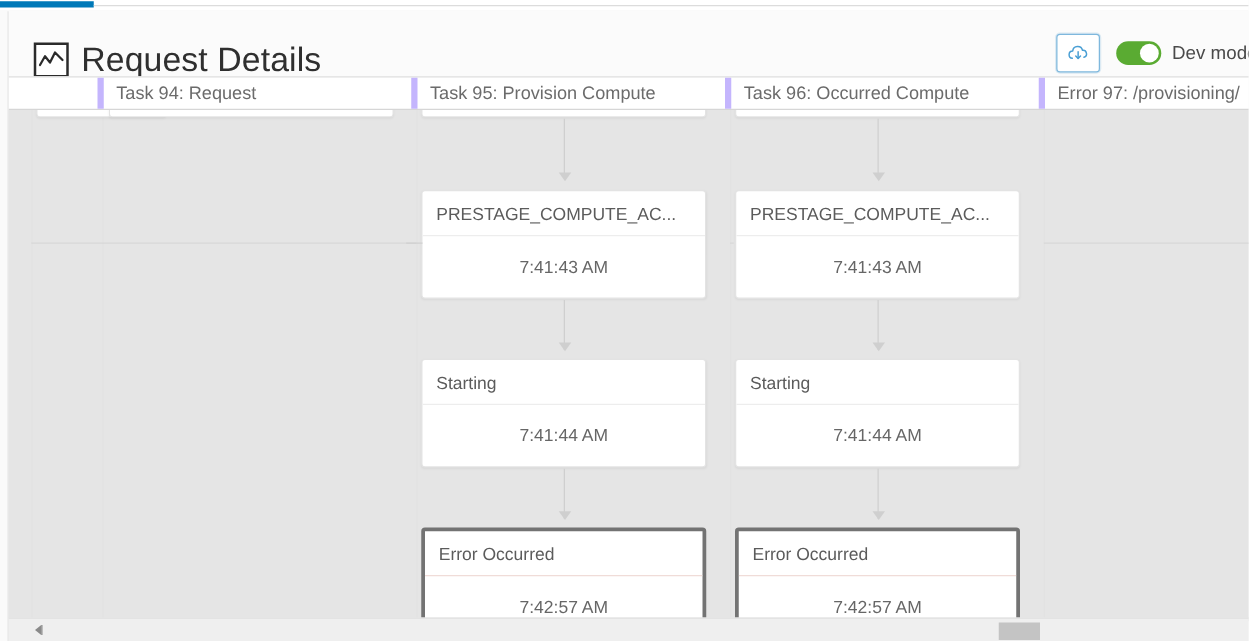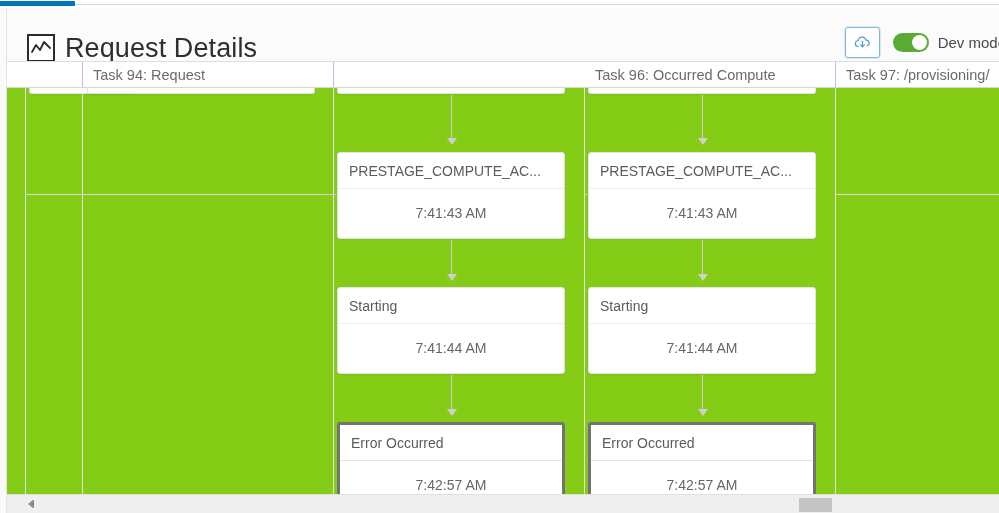--- a/index.html
+++ b/index.html
@@ -140,32 +140,32 @@
     border-bottom: 1px solid #d6d6d6;
     overflow: hidden;
   }
   .grid-head .hcell {
     position: absolute;
     top: 0; height: 26px;
     line-height: 26px;
     font-size: 14.5px;
     color: #6b6b6b;
     padding-left: 10px;
-    border-right: 1px solid #c4b5fd;
+    border-right: 5px solid #c4b5fd;
     white-space: nowrap;
     overflow: hidden;
   }
 
   
   .grid-body {
     position: absolute;
     left: 0; top: 79px;
     width: 993px;
     height: 409px;
-    background: #84cc16;
+    background: #e5e5e5;
     overflow: hidden;
   }
   .colsep {
     position: absolute;
     top: 0;
     width: 1px;
     height: 409px;
     background: #e2e2e2;
   }
   .rowsep {
@@ -310,22 +310,23 @@
             <span class="knob"></span>
           </div>
           <span class="toggle-label">Dev mode</span>
         </div>
       </div>
     </div>
 
     <div class="grid-head">
       <div class="hcell" style="left:18px;width:58px;"></div>
       <div class="hcell" style="left:76px;width:251px;">Task 94: Request</div>
+      <div class="hcell" style="left:327px;width:251px;">Task 95: Provision Compute</div>
       <div class="hcell" style="left:578px;width:251px;">Task 96: Occurred Compute</div>
-      <div class="hcell" style="left:829px;width:164px;border-right:none;">Task 97: /provisioning/</div>
+      <div class="hcell" style="left:829px;width:164px;border-right:none;">Error 97: /provisioning/</div>
     </div>
 
     <div class="grid-body">
 
       <div class="colsep" style="left:18px;"></div>
       <div class="colsep" style="left:75px;"></div>
       <div class="colsep" style="left:326px;"></div>
       <div class="colsep" style="left:577px;"></div>
       <div class="colsep" style="left:828px;"></div>
 

